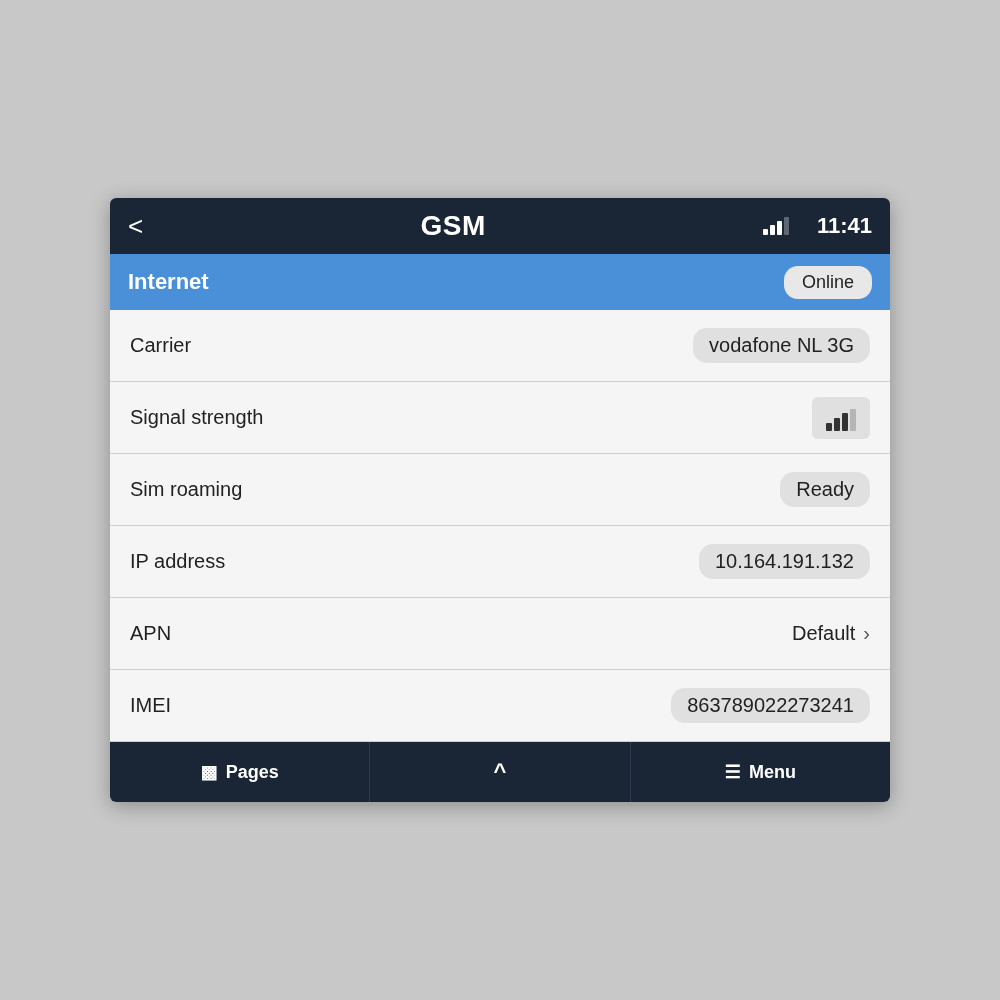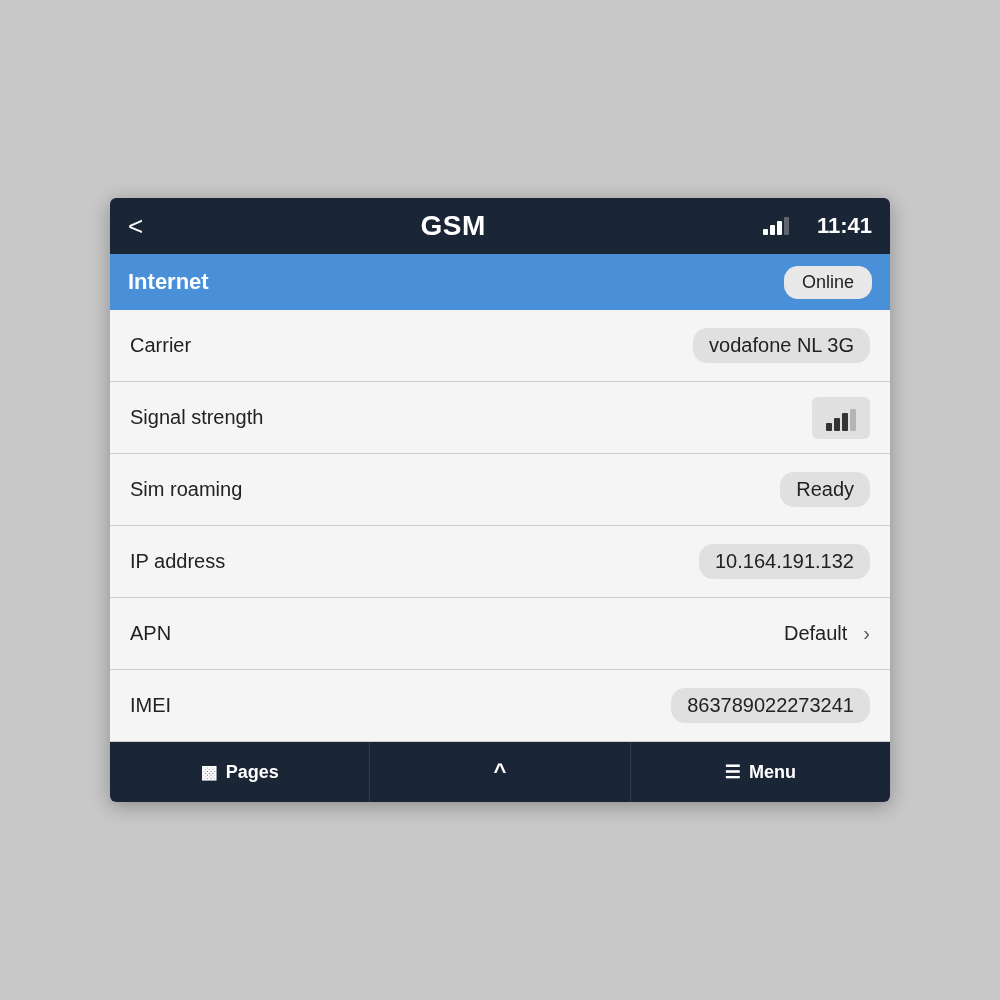--- a/index.html
+++ b/index.html
@@ -150,21 +150,21 @@
       background: #fff;
       border-radius: 50%;
       top: 2px;
       left: 2px;
       box-shadow: 0 1px 3px rgba(0,0,0,0.3);
     }
     
     .apn-value {
       display: flex;
       align-items: center;
-      gap: 16px;
+      gap: 8px;
       font-size: 20px;
       color: #222;
     }
     .chevron-right {
       font-size: 20px;
       color: #555;
     }
     
     .bottom-bar {
       background: #1a2535;

